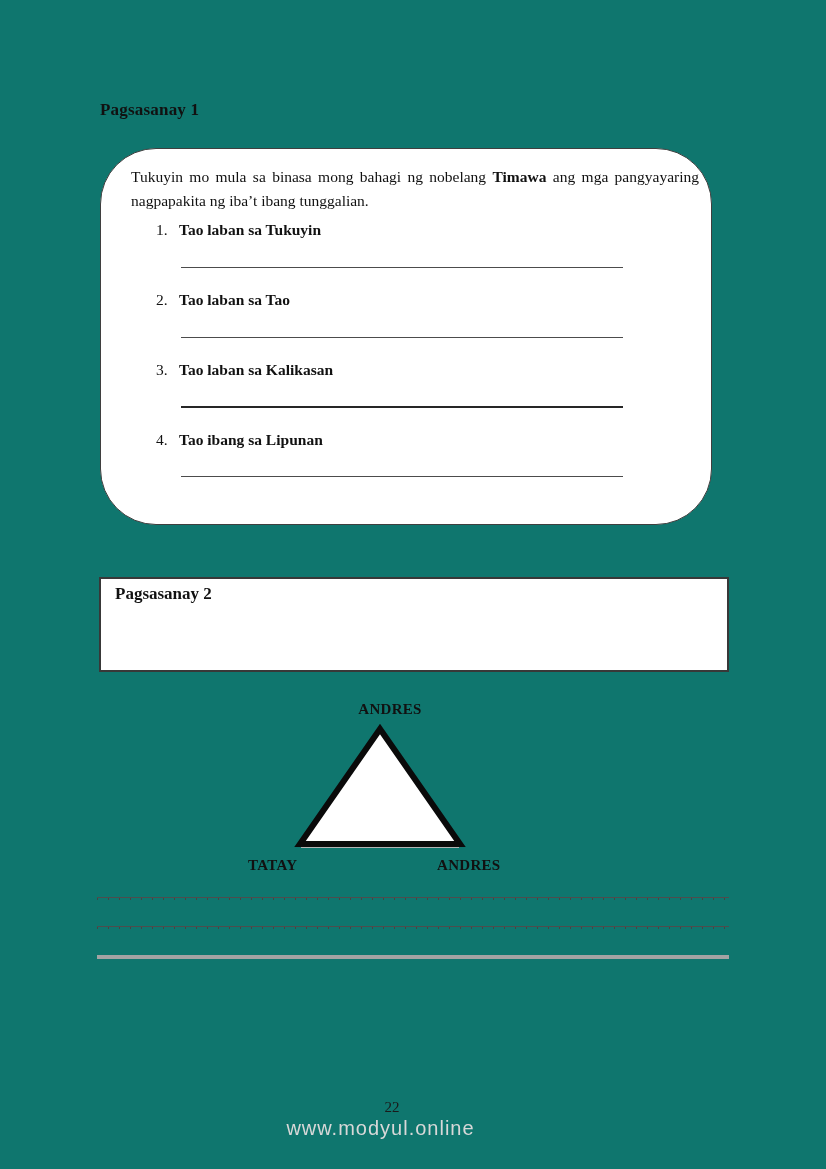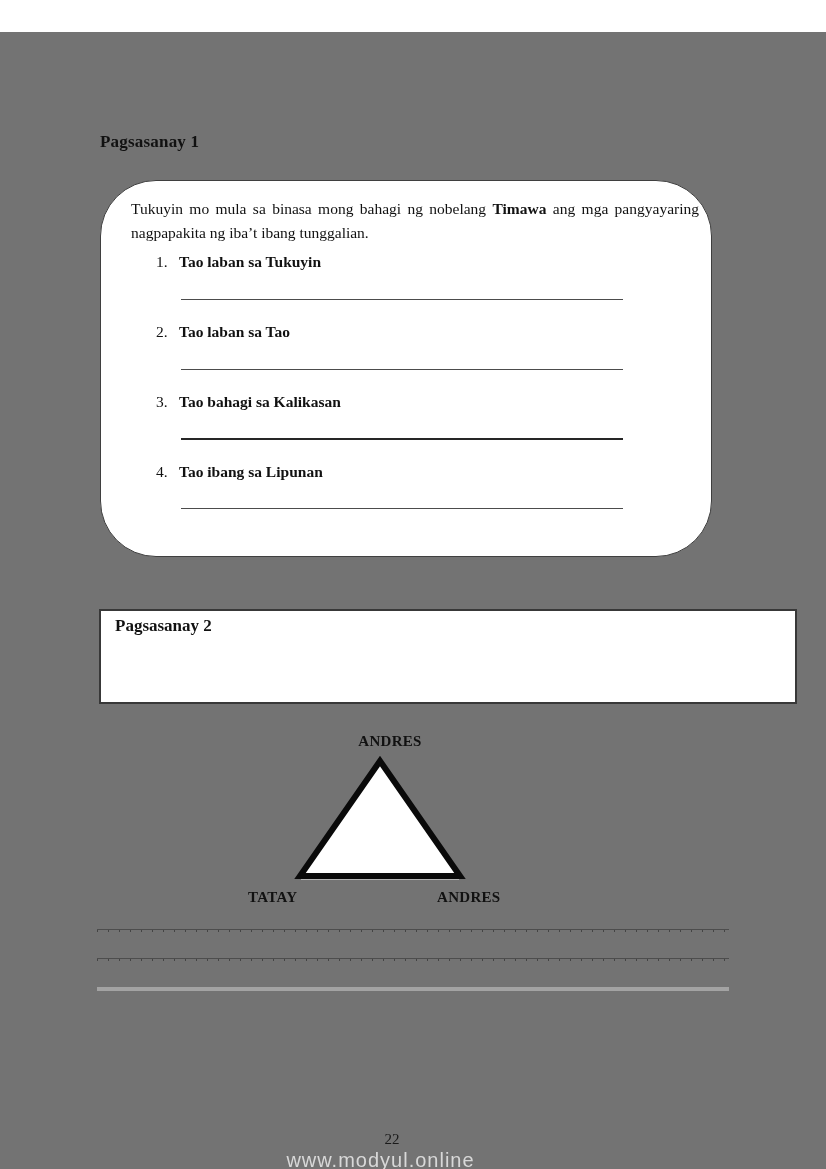--- a/index.html
+++ b/index.html
@@ -4,21 +4,21 @@
 <style>
   * { margin: 0; padding: 0; box-sizing: border-box; }
   html, body { background: #ffffff; }
   body {
     width: 826px; height: 1169px;
     position: relative;
     font-family: "Liberation Serif", serif;
     color: #111;
     overflow: hidden;
   }
-  .page { position: absolute; inset: 0; background: #737373; margin-top: 32px; }
+  .page { position: absolute; inset: 0; background: #0f766e; }
 
   
   .ex1-title {
     position: absolute; left: 100px; top: 100px;
     font-size: 17px; font-weight: bold; letter-spacing: .2px;
   }
   .ex1-box {
     position: absolute; left: 100px; top: 148px;
     width: 612px; height: 377px;
     border: 1.4px solid #3f3f3f;
@@ -43,21 +43,21 @@
     background: #4c4c4c;
   }
   .a-line-1 { top: 118px; }
   .a-line-2 { top: 188px; }
   .a-line-3 { top: 257px; height: 2px; background: #262626; }
   .a-line-4 { top: 327px; }
 
   
   .ex2-box {
     position: absolute; left: 99px; top: 577px;
-    width: 698px; height: 95px;
+    width: 630px; height: 95px;
     border: 2px solid #383838;
     background: #fff;
   }
   .ex2-title {
     position: absolute; left: 14px; top: 5px;
     font-size: 17px; font-weight: bold;
   }
   .ex2-text {
     position: absolute; left: 13px; top: 31px; width: 606px;
     font-size: 15.5px; line-height: 24px;
@@ -114,21 +114,21 @@
       <span class="q-num">1.</span><span class="q-label">Tao laban sa Tukuyin</span>
     </div>
     <div class="answer-line a-line-1"></div>
 
     <div class="q-item q-item-2">
       <span class="q-num">2.</span><span class="q-label">Tao laban sa Tao</span>
     </div>
     <div class="answer-line a-line-2"></div>
 
     <div class="q-item q-item-3">
-      <span class="q-num">3.</span><span class="q-label">Tao bahagi sa Kalikasan</span>
+      <span class="q-num">3.</span><span class="q-label">Tao laban sa Kalikasan</span>
     </div>
     <div class="answer-line a-line-3"></div>
 
     <div class="q-item q-item-4">
       <span class="q-num">4.</span><span class="q-label">Tao ibang sa Lipunan</span>
     </div>
     <div class="answer-line a-line-4"></div>
   </div>
 
   <div class="ex2-box">

